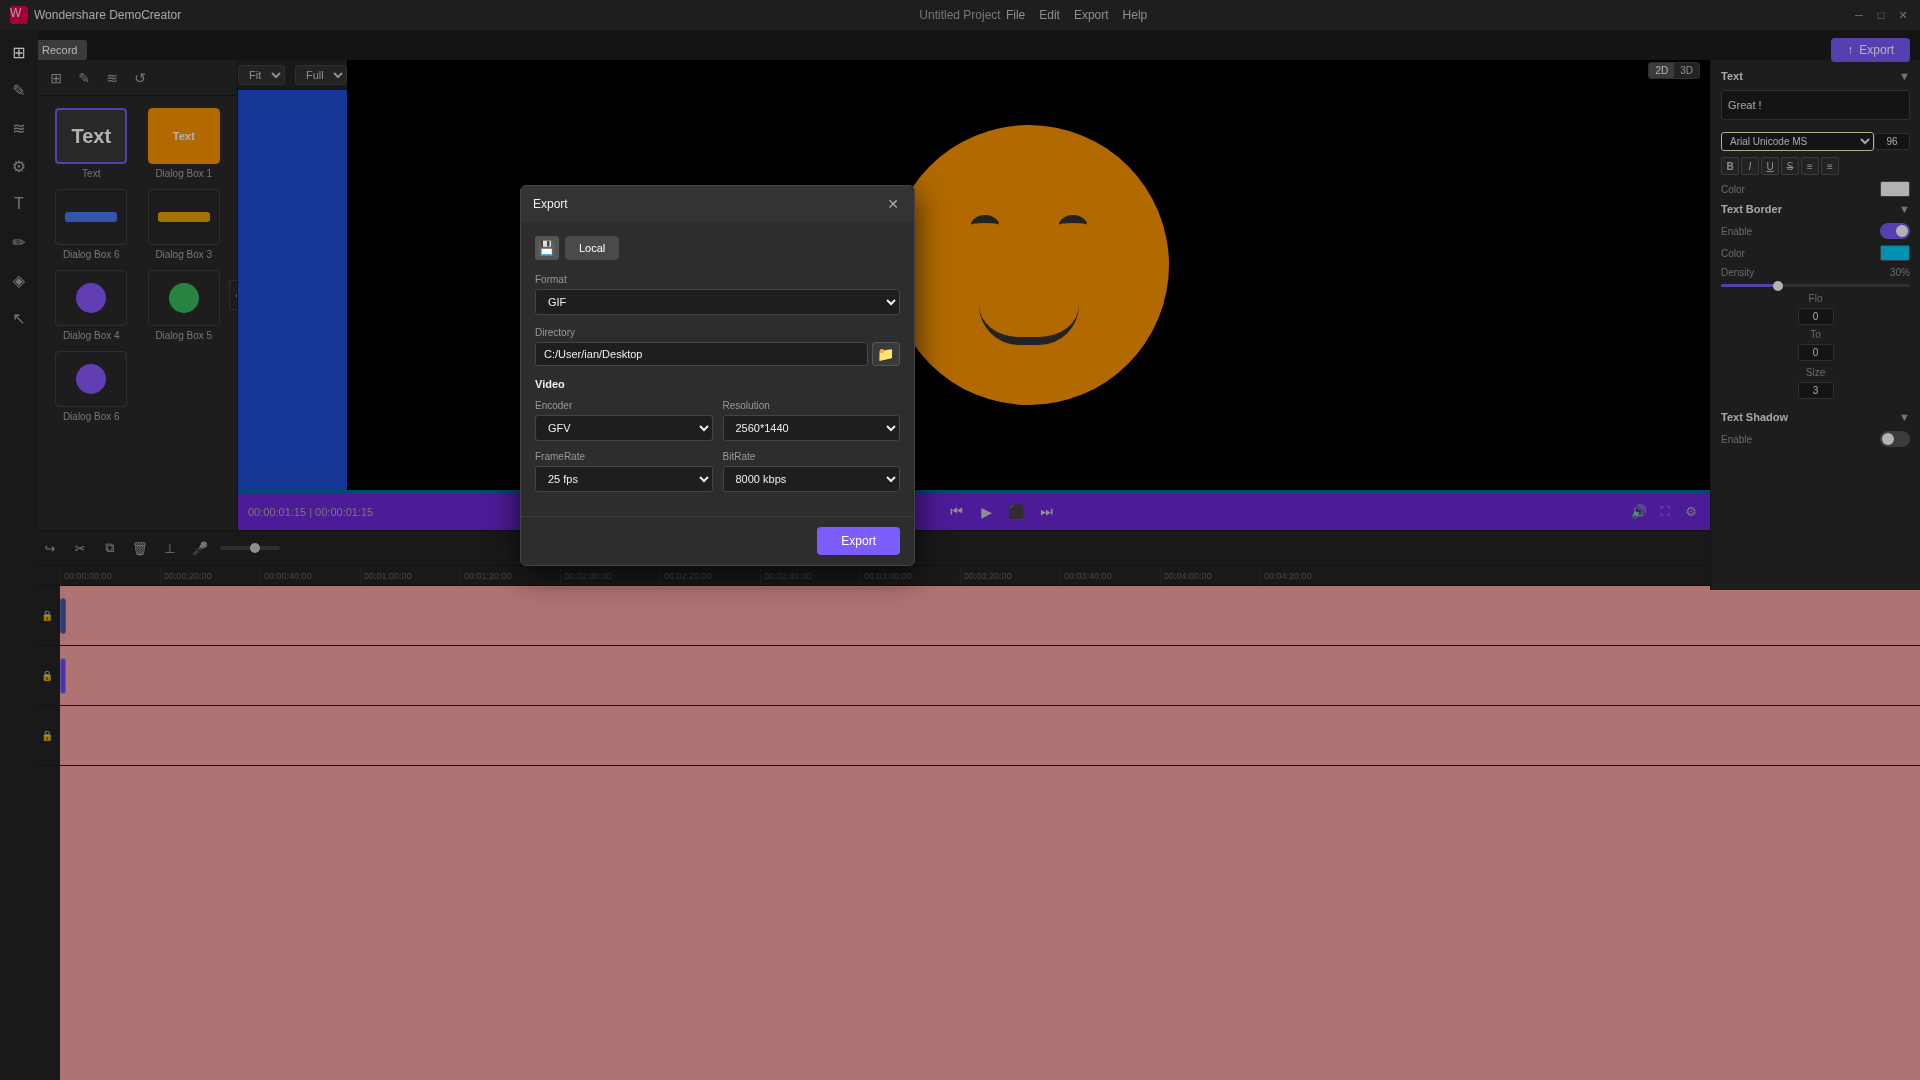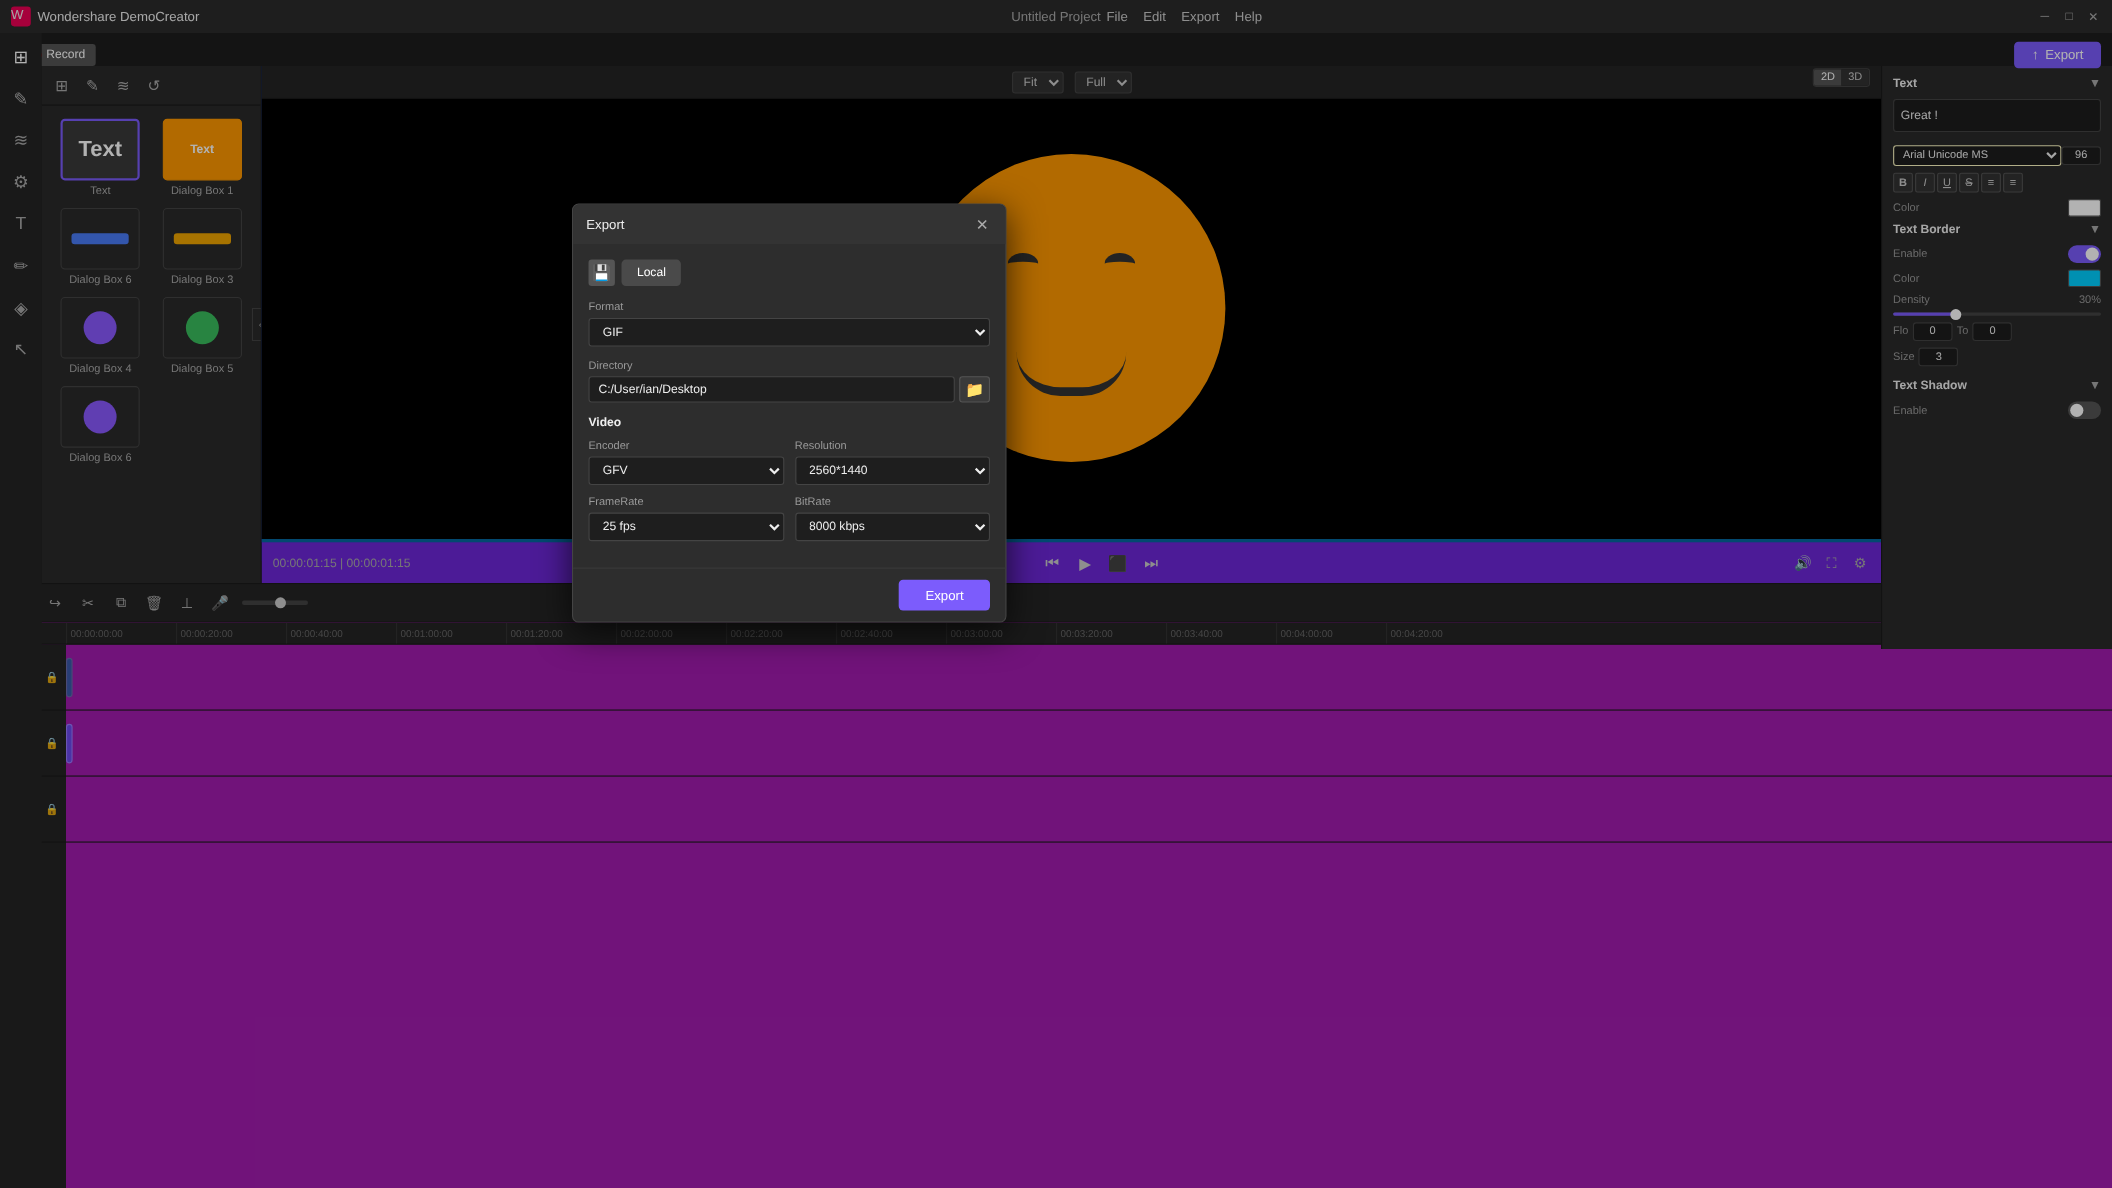--- a/index.html
+++ b/index.html
@@ -43,21 +43,21 @@
 
     .blue-bar-inner { width: 52px; height: 10px; background: #4a7cf7; border-radius: 3px; }
     .yellow-bar-inner { width: 52px; height: 10px; background: #f0a500; border-radius: 3px; }
     .purple-circle { width: 30px; height: 30px; background: #8a5aff; border-radius: 50%; }
     .green-circle { width: 30px; height: 30px; background: #3abe5e; border-radius: 50%; }
     .purple-circle2 { width: 30px; height: 30px; background: #8a5aff; border-radius: 50%; }
 
     .arrow-toggle { position: absolute; right: -8px; top: 50%; transform: translateY(-50%); width: 16px; height: 30px; background: #2a2a2a; border: 1px solid #444; border-radius: 0 4px 4px 0; display: flex; align-items: center; justify-content: center; cursor: pointer; color: #aaa; font-size: 10px; z-index: 60; }
 
     
-    #preview-area { position: absolute; top: 60px; left: 238px; right: 210px; height: 450px; background: #1d4ed8; display: flex; flex-direction: column; }
+    #preview-area { position: absolute; top: 60px; left: 238px; right: 210px; height: 450px; background: #1d4ed8; display: flex; }
     #preview-toolbar { height: 30px; background: #252525; display: flex; align-items: center; justify-content: center; gap: 10px; border-bottom: 1px solid #1a1a1a; }
     .preview-select { background: #333; border: 1px solid #444; color: #ccc; padding: 2px 6px; font-size: 11px; border-radius: 3px; cursor: pointer; }
     #preview-canvas { flex: 1; background: #000; display: flex; align-items: center; justify-content: center; position: relative; overflow: hidden; }
     .emoji-face { width: 280px; height: 280px; background: #f90; border-radius: 50%; position: relative; display: flex; align-items: center; justify-content: center; margin-top: -40px; }
     .emoji-eyes { display: flex; gap: 60px; position: absolute; top: 90px; }
     .emoji-eye { width: 28px; height: 20px; border-radius: 50% 50% 0 0; border-top: 8px solid #333; }
     .emoji-mouth { position: absolute; bottom: 60px; width: 100px; height: 40px; border-radius: 0 0 50px 50px; border-bottom: 8px solid #333; }
 
     
     #bottom-controls { position: absolute; top: 490px; left: 238px; right: 210px; height: 40px; background: #6d28d9; display: flex; align-items: center; justify-content: space-between; padding: 0 10px; border-top: 3px solid #0369a1; }
@@ -67,21 +67,21 @@
     .right-controls { display: flex; align-items: center; gap: 8px; }
     .ctrl-icon { width: 18px; height: 18px; display: flex; align-items: center; justify-content: center; cursor: pointer; color: #aaa; font-size: 13px; }
 
     
     #timeline-toolbar { position: absolute; top: 530px; left: 0; right: 0; height: 36px; background: #252525; display: flex; align-items: center; padding: 0 10px; gap: 10px; border-top: 1px solid #1a1a1a; border-bottom: 1px solid #1a1a1a; }
     .timeline-tool { width: 20px; height: 20px; display: flex; align-items: center; justify-content: center; cursor: pointer; color: #aaa; font-size: 13px; }
     .timeline-zoom { display: flex; align-items: center; gap: 4px; }
     .zoom-slider { width: 60px; height: 4px; background: #444; border-radius: 2px; position: relative; }
     .zoom-thumb { width: 10px; height: 10px; background: #ccc; border-radius: 50%; position: absolute; top: -3px; left: 30px; }
 
-    #timeline { position: absolute; top: 566px; left: 0; right: 0; bottom: 0; background: #a21caf; overflow: hidden; }
+    #timeline { position: absolute; top: 566px; left: 0; right: 0; bottom: 0; background: #fca5a5; overflow: hidden; }
     #timeline-ruler { height: 20px; background: #252525; border-bottom: 1px solid #1a1a1a; position: relative; display: flex; }
     .ruler-labels { display: flex; width: 100%; padding-left: 60px; }
     .ruler-label { font-size: 9px; color: #666; width: 100px; flex-shrink: 0; border-left: 1px solid #333; padding-left: 3px; line-height: 20px; }
     .track-area { display: flex; height: calc(100% - 20px); }
     .track-labels { width: 60px; background: #252525; flex-shrink: 0; display: flex; flex-direction: column; }
     .track-label { height: 60px; border-bottom: 1px solid #1a1a1a; display: flex; align-items: center; justify-content: flex-end; padding-right: 6px; gap: 4px; font-size: 10px; color: #777; }
     .track-lock { font-size: 10px; color: #555; }
     .tracks { flex: 1; position: relative; overflow: hidden; }
     .track-row { height: 60px; border-bottom: 1px solid #1a1a1a; position: relative; }
     .track-clip { position: absolute; height: 36px; top: 12px; background: #4a4a7a; border-radius: 3px; border: 1px solid #6a6aaa; }
@@ -101,21 +101,21 @@
     .toggle-knob.off { right: auto; left: 2px; }
     .color-swatch { width: 30px; height: 16px; border-radius: 2px; cursor: pointer; border: 1px solid #555; }
     .font-select { background: #1e1e1e; border: 1px solid #fef9c3; color: #eee; padding: 2px 4px; font-size: 10px; border-radius: 3px; flex: 1; }
     .num-input { background: #1e1e1e; border: 1px solid #444; color: #eee; padding: 2px 4px; font-size: 10px; border-radius: 3px; width: 36px; text-align: center; }
     .text-format-btns { display: flex; gap: 2px; }
     .fmt-btn { width: 18px; height: 18px; background: #333; border: 1px solid #555; color: #ccc; border-radius: 2px; display: flex; align-items: center; justify-content: center; font-size: 10px; cursor: pointer; }
     .slider-row { margin-bottom: 6px; }
     .slider-track { width: 100%; height: 3px; background: #444; border-radius: 2px; position: relative; margin-top: 4px; }
     .slider-fill { height: 100%; background: #7c5cfc; border-radius: 2px; }
     .slider-thumb2 { width: 10px; height: 10px; background: #fff; border-radius: 50%; position: absolute; top: -3.5px; }
-    .panel-row-3 { display: flex; align-items: center; gap: 4px; margin-bottom: 6px; }
+    .panel-row-3 { display: flex; align-items: center; gap: 4px; margin-bottom: 6px; flex-direction: column; }
     .small-num { background: #1e1e1e; border: 1px solid #444; color: #eee; padding: 2px 4px; font-size: 10px; border-radius: 3px; width: 36px; text-align: center; }
     .view-toggle-btn { padding: 2px 6px; font-size: 10px; cursor: pointer; background: #333; color: #ccc; }
     .view-toggle-btn.active { background: #555; color: #fff; }
 
     
     #view-mode-toggle { position: absolute; top: 62px; right: 220px; display: flex; border: 1px solid #444; border-radius: 3px; overflow: hidden; }
 
     
     #export-dialog { position: absolute; top: 185px; left: 520px; width: 395px; background: #2d2d2d; border: 1px solid #444; border-radius: 6px; box-shadow: 0 8px 32px rgba(0,0,0,0.7); z-index: 200; }
     #export-dialog .dialog-header { height: 36px; background: #333; border-radius: 6px 6px 0 0; display: flex; align-items: center; justify-content: space-between; padding: 0 12px; }

